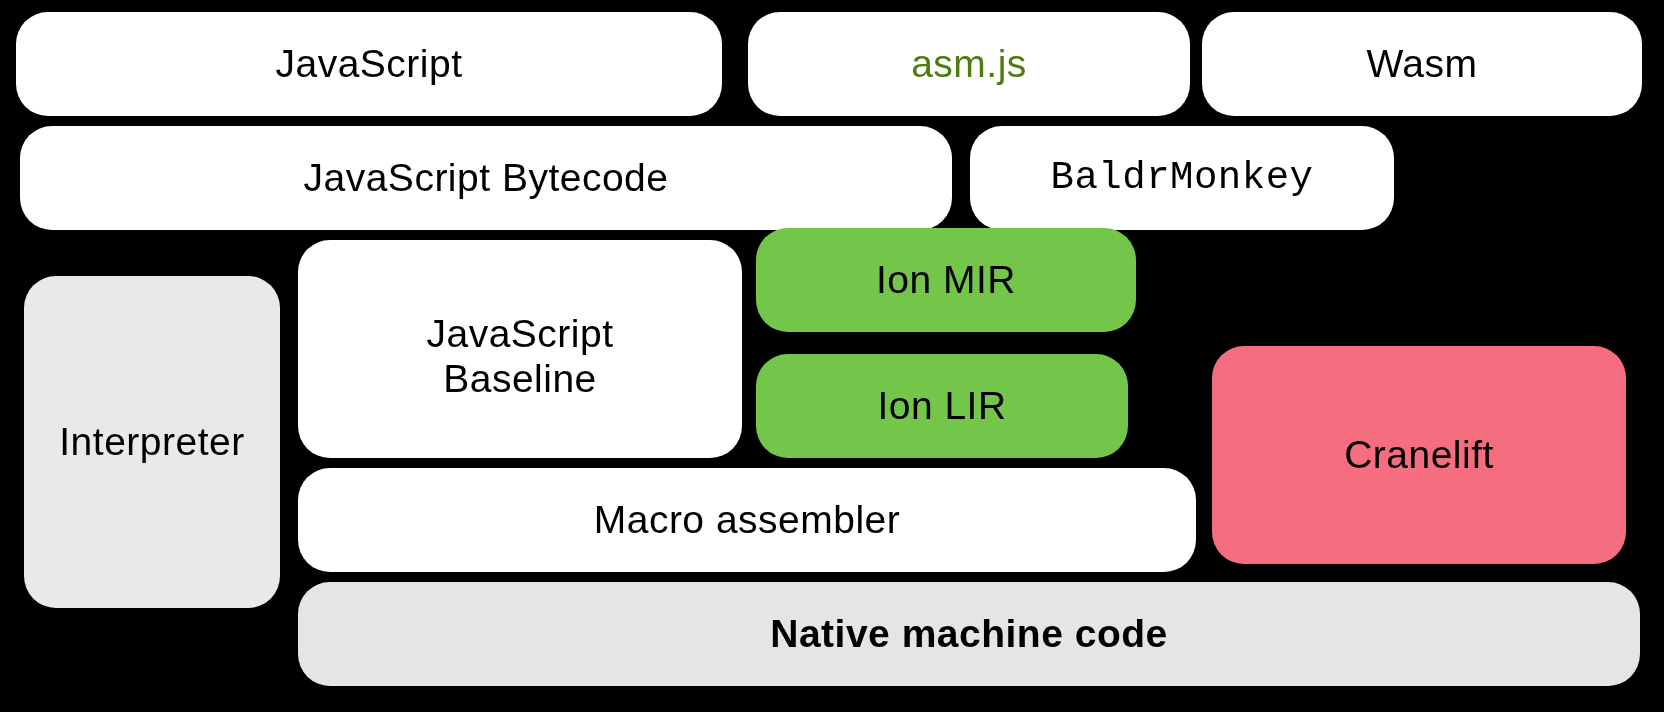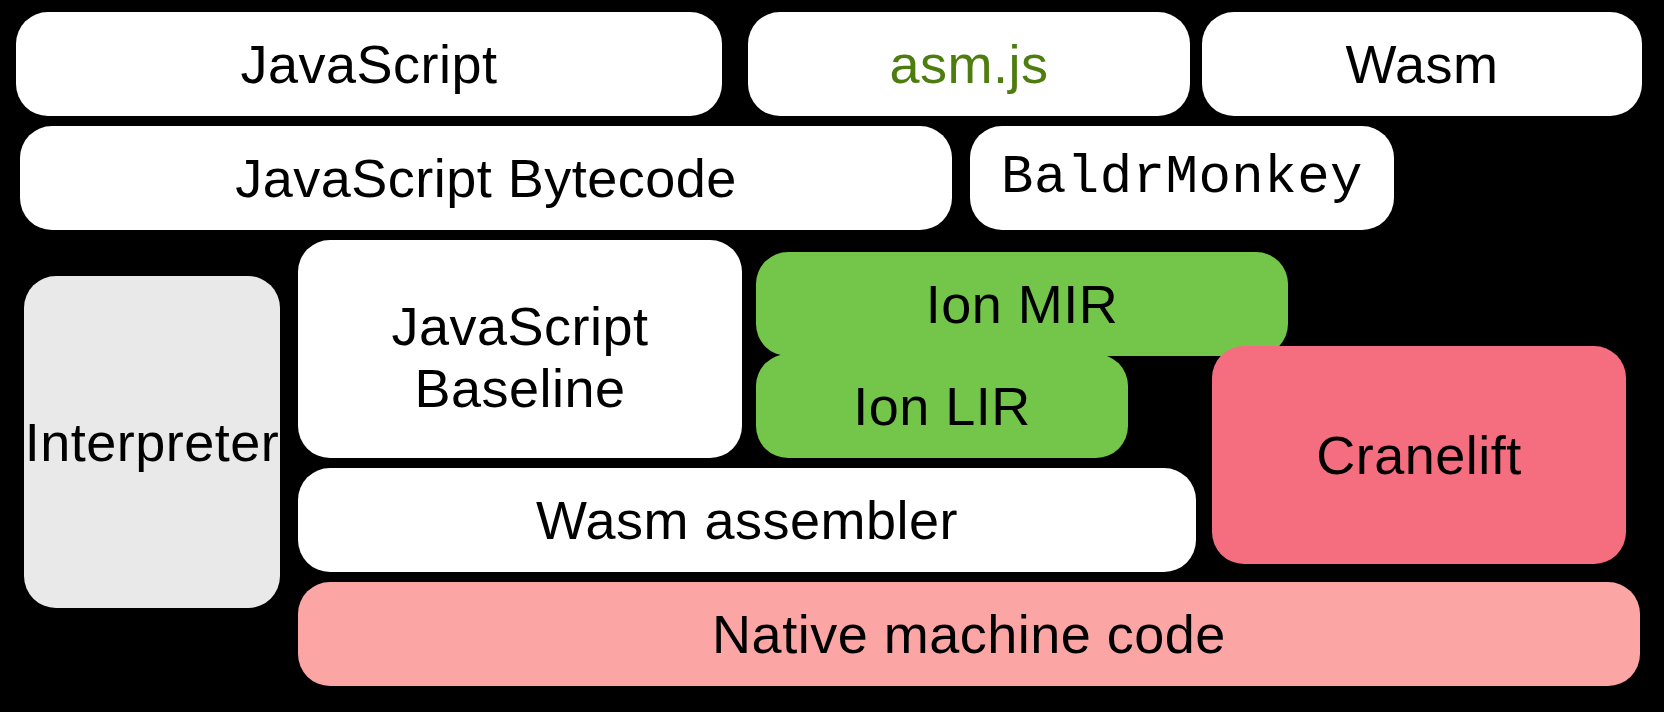--- a/index.html
+++ b/index.html
@@ -16,37 +16,37 @@
     font-family: "Liberation Sans", sans-serif;
   }
   .node {
     position: absolute;
     border-radius: 32px;
     display: flex;
     align-items: center;
     justify-content: center;
     text-align: center;
     color: #000000;
-    font-size: 54px;
+    font-size: 39px;
     line-height: 1.15;
     letter-spacing: 0.5px;
   }
   .node span {
     display: block;
   }
   
   .n-javascript          { left: 16px;   top: 12px;  width: 706px;  height: 104px; }
   .n-asmjs               { left: 748px;  top: 12px;  width: 442px;  height: 104px; }
   .n-wasm                { left: 1202px; top: 12px;  width: 440px;  height: 104px; }
   .n-javascript-bytecode { left: 20px;   top: 126px; width: 932px;  height: 104px; }
   .n-baldrmonkey         { left: 970px;  top: 126px; width: 424px;  height: 104px; font-family: Liberation Mono, monospace; }
   .n-interpreter         { left: 24px;   top: 240px; width: 256px;  height: 332px; margin-top: 36px; }
   .n-javascript-baseline { left: 298px;  top: 240px; width: 444px;  height: 218px; }
   .n-javascript-baseline span { max-width: 300px; margin-top: 16px; }
-  .n-ion-mir             { left: 756px;  top: 252px; width: 532px;  height: 104px; }
+  .n-ion-mir             { left: 756px;  top: 228px; width: 380px;  height: 104px; }
   .n-ion-lir             { left: 756px;  top: 354px; width: 372px;  height: 104px; }
   .n-cranelift           { left: 1212px; top: 346px; width: 414px;  height: 218px; }
   .n-macro-assembler     { left: 298px;  top: 468px; width: 898px;  height: 104px; }
   .n-native-machine-code { left: 298px;  top: 582px; width: 1342px; height: 104px; }
 </style>
 </head>
 <body style="background: rgb(0, 0, 0);">
 
 <div class="canvas">
 
@@ -84,20 +84,20 @@
 
   <div class="node n-ion-lir" style="background: rgb(115, 198, 74); color: rgb(0, 0, 0);">
     <span>Ion LIR</span>
   </div>
 
   <div class="node n-cranelift" style="background: rgb(245, 110, 127); color: rgb(0, 0, 0);">
     <span>Cranelift</span>
   </div>
 
   <div class="node n-macro-assembler" style="background: rgb(255, 255, 255); color: rgb(0, 0, 0);">
-    <span>Wasm assembler</span>
+    <span>Macro assembler</span>
   </div>
 
-  <div class="node n-native-machine-code" style="background: #fca5a5; color: rgb(0, 0, 0);">
+  <div class="node n-native-machine-code" style="background: #e5e5e5; color: rgb(0, 0, 0); font-weight: bold;">
     <span>Native machine code</span>
   </div>
 
 </div>
 
 </body></html>

